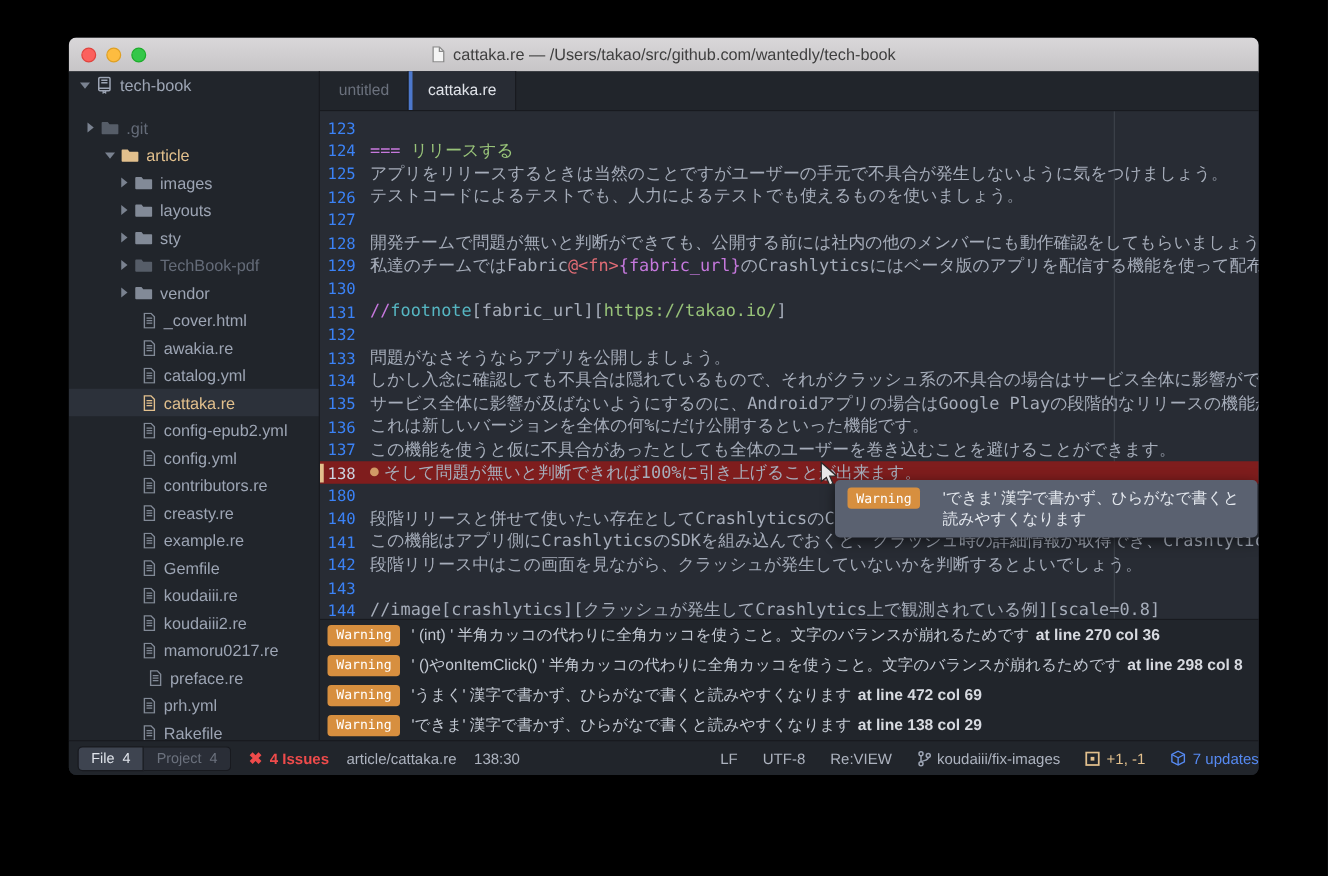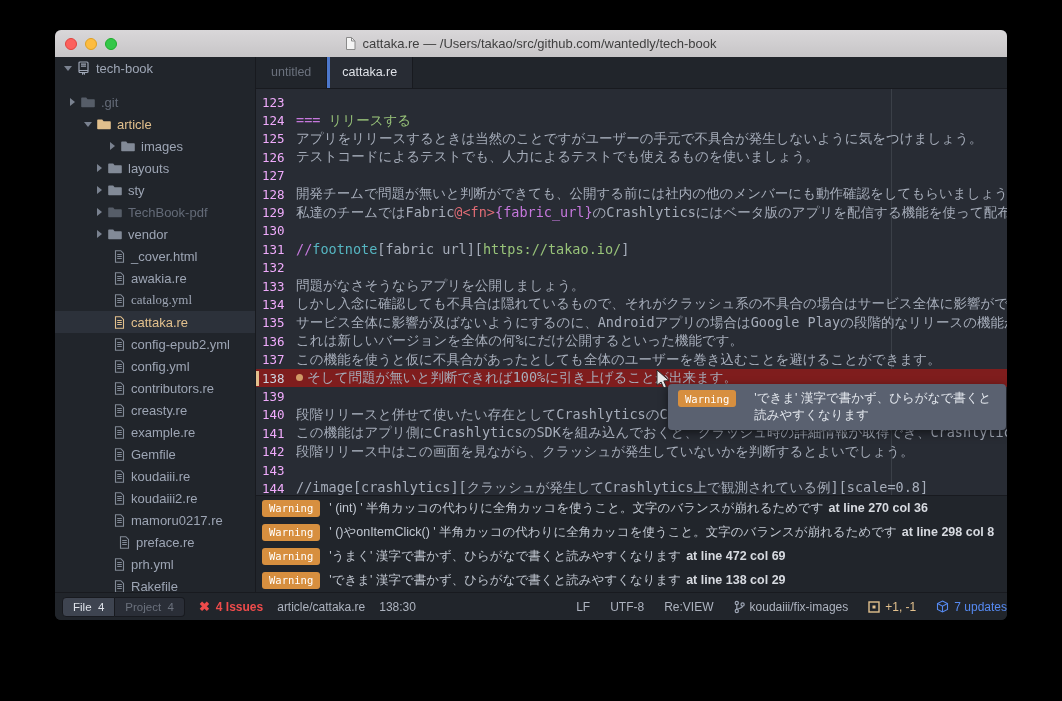--- a/index.html
+++ b/index.html
@@ -36,21 +36,21 @@
   
   .rightcol{position:absolute;left:201px;top:0;right:0;bottom:27px;display:flex;flex-direction:column;}
   .tabbar{height:31px;background:#21252b;border-bottom:1px solid #181a1f;display:flex;flex:none;}
   .tab{height:31px;line-height:31px;padding:0 15px;font-size:12.5px;color:#6b717d;border-right:1px solid #181a1f;}
   .tab.active{background:#282c34;color:#dfe2e8;border-left:3px solid #4d78cc;padding-left:12px;}
   .editor{position:relative;flex:1;background:#282c34;overflow:hidden;}
   .wrap-guide{position:absolute;left:635px;top:0;bottom:0;width:1px;background:#3b4048;}
   .lines{position:absolute;left:0;top:4px;right:0;font-family:"DejaVu Sans Mono",monospace;font-size:13.5px;}
   .line{display:flex;height:18.4px;align-items:center;position:relative;white-space:pre;}
   .line.current{background:#7f1d1d;}
-  .gut{flex:none;width:40px;color:#f0abfc;font-size:12.5px;padding-left:6px;box-sizing:border-box;position:relative;}
+  .gut{flex:none;width:40px;color:#3b82f6;font-size:12.5px;padding-left:6px;box-sizing:border-box;position:relative;}
   .line.current .gut{color:#ccd4e0;}
   .gitbar{position:absolute;left:0;top:0;bottom:0;width:3px;background:#e2c08d;}
   .code{flex:1;overflow:hidden;color:#a6adba;}
   .dot-warn{display:inline-block;width:7px;height:7px;border-radius:50%;background:#d19a66;
     margin-right:4px;vertical-align:1px;}
   .s-t{color:#a6adba}.s-kw{color:#c678dd}.s-fn{color:#56b6c2}.s-str{color:#98c379}
   .s-tag{color:#e06c75}.s-hd{color:#98c379}
   .u-warn{border-bottom:1.5px dashed #d19a66;margin-top:24px;}
   
   .lintpanel{flex:none;height:97px;background:#21252b;border-top:1px solid #181a1f;overflow:hidden;}
@@ -129,21 +129,21 @@
             </div>
             <div class="tree-row" style="padding-left: 28px;">
               <span class="chev down"></span>
               <span class="ticon">
                 <svg width="14" height="12" viewBox="0 0 14 12">
                   <path d="M1 1.5h4.2l1.4 1.8H13a.8.8 0 0 1 .8.8v6.4a.8.8 0 0 1-.8.8H1a.8.8 0 0 1-.8-.8V2.3A.8.8 0 0 1 1 1.5z" fill="#e2c08d"></path>
                 </svg>
               </span>
               <span class="lbl c-modified">article</span>
             </div>
-            <div class="tree-row" style="padding-left: 52px;">
+            <div class="tree-row" style="padding-left: 39px;">
               <span class="chev right"></span>
               <span class="ticon">
                 <svg width="14" height="12" viewBox="0 0 14 12">
                   <path d="M1 1.5h4.2l1.4 1.8H13a.8.8 0 0 1 .8.8v6.4a.8.8 0 0 1-.8.8H1a.8.8 0 0 1-.8-.8V2.3A.8.8 0 0 1 1 1.5z" fill="#828a97"></path>
                 </svg>
               </span>
               <span class="lbl">images</span>
             </div>
             <div class="tree-row" style="padding-left: 39px;">
               <span class="chev right"></span>
@@ -192,21 +192,21 @@
             </div>
             <div class="tree-row" style="padding-left: 55px;">
               <span class="ticon">
                 <svg width="11" height="13" viewBox="0 0 11 13" fill="none" stroke="#828a97" stroke-width="1.1">
                   <path d="M1.5 .7h5.3L9.5 3.4v8.9h-8z"></path>
                   <path d="M3.2 4.5h4.6M3.2 6.5h4.6M3.2 8.5h4.6"></path>
                 </svg>
               </span>
               <span class="lbl">awakia.re</span>
             </div>
-            <div class="tree-row" style="padding-left: 55px; font-family: Liberation Serif, serif;">
+            <div class="tree-row" style="padding-left: 55px;">
               <span class="ticon">
                 <svg width="11" height="13" viewBox="0 0 11 13" fill="none" stroke="#828a97" stroke-width="1.1">
                   <path d="M1.5 .7h5.3L9.5 3.4v8.9h-8z"></path>
                   <path d="M3.2 4.5h4.6M3.2 6.5h4.6M3.2 8.5h4.6"></path>
                 </svg>
               </span>
               <span class="lbl">catalog.yml</span>
             </div>
             <div class="tree-row selected" style="padding-left: 55px;">
               <span class="ticon">
@@ -346,21 +346,21 @@
               <div class="line"><span class="gut">129</span><span class="code"><span class="s-t">私達のチームではFabric</span><span class="s-tag">@&lt;fn&gt;</span><span class="s-kw">{fabric_url}</span><span class="s-t">のCrashlyticsにはベータ版のアプリを配信する機能を使って配布しています。</span></span></div>
               <div class="line"><span class="gut">130</span><span class="code"></span></div>
               <div class="line"><span class="gut">131</span><span class="code"><span class="s-kw">//</span><span class="s-fn">footnote</span><span class="s-t">[fabric_url][</span><span class="s-str">https://takao.io/</span><span class="s-t">]</span></span></div>
               <div class="line"><span class="gut">132</span><span class="code"></span></div>
               <div class="line"><span class="gut">133</span><span class="code"><span class="s-t">問題がなさそうならアプリを公開しましょう。</span></span></div>
               <div class="line"><span class="gut">134</span><span class="code"><span class="s-t">しかし入念に確認しても不具合は隠れているもので、それがクラッシュ系の不具合の場合はサービス全体に影響がでます。</span></span></div>
               <div class="line"><span class="gut">135</span><span class="code"><span class="s-t">サービス全体に影響が及ばないようにするのに、Androidアプリの場合はGoogle Playの段階的なリリースの機能が使えます。</span></span></div>
               <div class="line"><span class="gut">136</span><span class="code"><span class="s-t">これは新しいバージョンを全体の何%にだけ公開するといった機能です。</span></span></div>
               <div class="line"><span class="gut">137</span><span class="code"><span class="s-t">この機能を使うと仮に不具合があったとしても全体のユーザーを巻き込むことを避けることができます。</span></span></div>
               <div class="line current"><span class="gut">138<span class="gitbar"></span></span><span class="code"><span class="dot-warn"></span><span class="s-t">そして問題が無いと判断できれば100%に引き上げることが</span><span class="s-t u-warn">出来ます</span><span class="s-t">。</span></span></div>
-              <div class="line"><span class="gut">139</span><span class="code"></span></div>
+              <div class="line"><span class="gut">180</span><span class="code"></span></div>
               <div class="line"><span class="gut">140</span><span class="code"><span class="s-t">段階リリースと併せて使いたい存在としてCrashlyticsのCrash</span></span></div>
               <div class="line"><span class="gut">141</span><span class="code"><span class="s-t">この機能はアプリ側にCrashlyticsのSDKを組み込んでおくと、クラッシュ時の詳細情報が取得でき、Crashlyticsの画面で確</span></span></div>
               <div class="line"><span class="gut">142</span><span class="code"><span class="s-t">段階リリース中はこの画面を見ながら、クラッシュが発生していないかを判断するとよいでしょう。</span></span></div>
               <div class="line"><span class="gut">143</span><span class="code"></span></div>
               <div class="line"><span class="gut">144</span><span class="code"><span class="s-t">//image[crashlytics][クラッシュが発生してCrashlytics上で観測されている例][scale=0.8]</span></span></div>
             </div>
         </div>
 
         <div class="lintpanel" id="lintpanel">
             <div class="lint-row">

